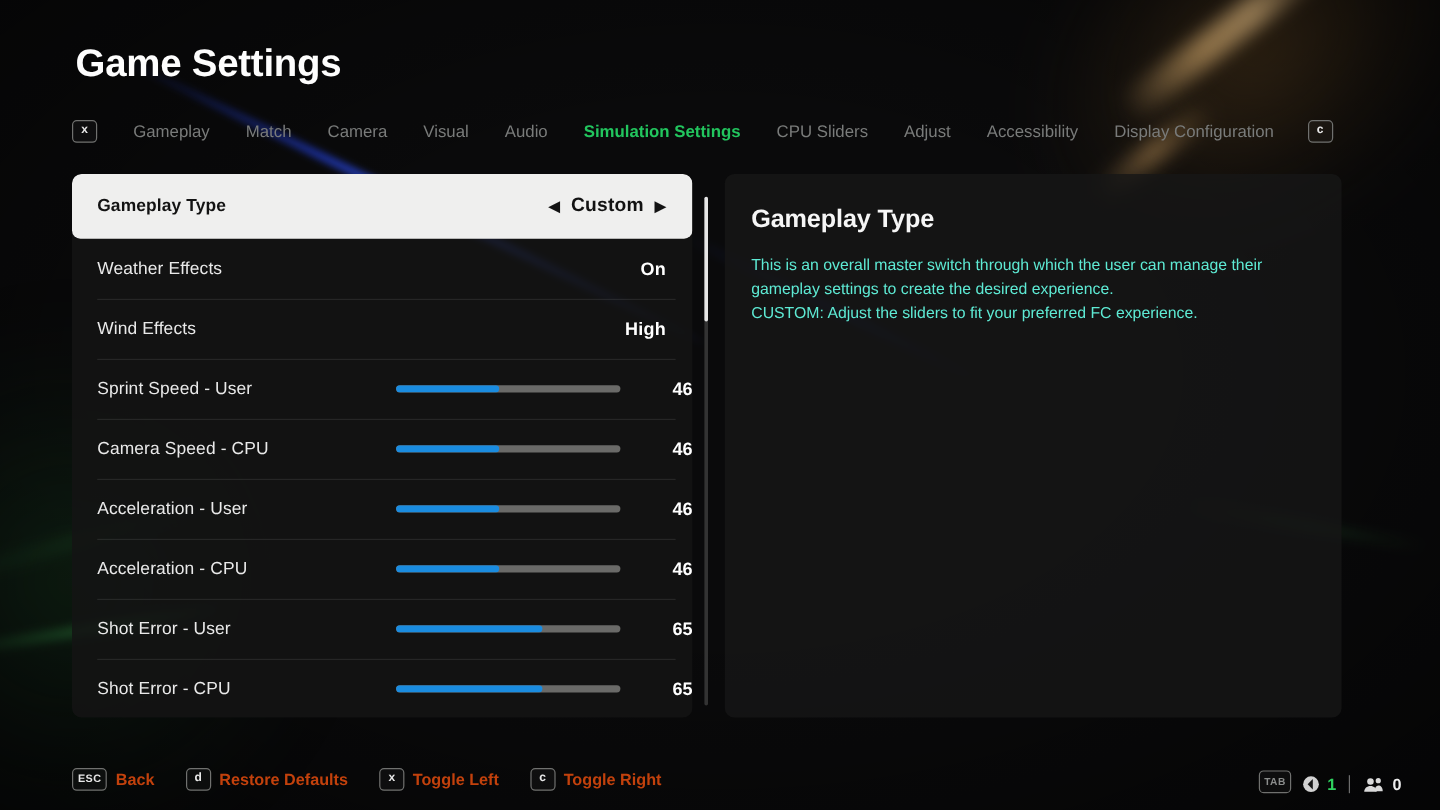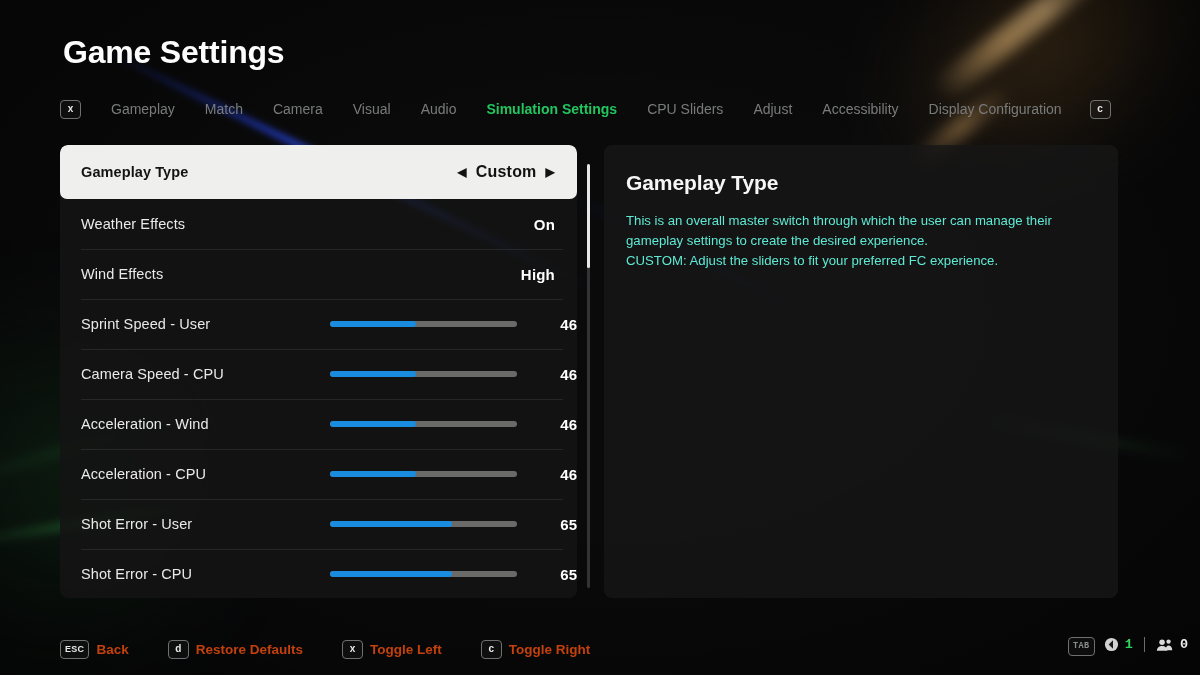--- a/index.html
+++ b/index.html
@@ -288,44 +288,42 @@
     color: #5eead4;
   }
 
   
   .footer-left {
     position: absolute;
     left: 60px; bottom: 14px;
     display: flex;
     align-items: center;
     height: 24px;
-    gap: 13px;
   }
   .hint {
     display: flex;
     align-items: center;
     gap: 7px;
     margin-right: 26px;
   }
   .hint:last-child { margin-right: 0; }
   .hint-label {
     font-size: 13.5px;
     font-weight: bold;
     color: #c2410c;
   }
   .keycap.esc { min-width: 26px; font-size: 9px; letter-spacing: .3px; }
 
   .footer-right {
     position: absolute;
-    right: 12px; bottom: 14px;
-    display: flex;
-    align-items: flex-start;
+    right: 32px; bottom: 14px;
+    display: flex;
+    align-items: flex-end;
     gap: 9px;
     height: 24px;
-    font-family: Liberation Mono, monospace;
   }
   .keycap.tab { min-width: 27px; font-size: 8.5px; letter-spacing: .4px; }
   .volume-group { display: flex; align-items: center; gap: 6px; }
   .count-green {
     font-size: 13.5px;
     font-weight: bold;
     color: #2fd25f;
   }
   .sep {
     width: 1px; height: 15px;
@@ -416,21 +414,21 @@
         <span class="slider-wrap">
           <span class="slider-track">
             <span class="slider-fill" style="width: 46%;"></span>
           </span>
         </span>
         <span class="row-spacer"></span>
         <span class="slider-value">46</span>
       </div>
 
       <div class="row">
-        <span class="row-label">Acceleration - Wind</span>
+        <span class="row-label">Acceleration - User</span>
         <span class="slider-wrap">
           <span class="slider-track">
             <span class="slider-fill" style="width: 46%;"></span>
           </span>
         </span>
         <span class="row-spacer"></span>
         <span class="slider-value">46</span>
       </div>
 
       <div class="row">

